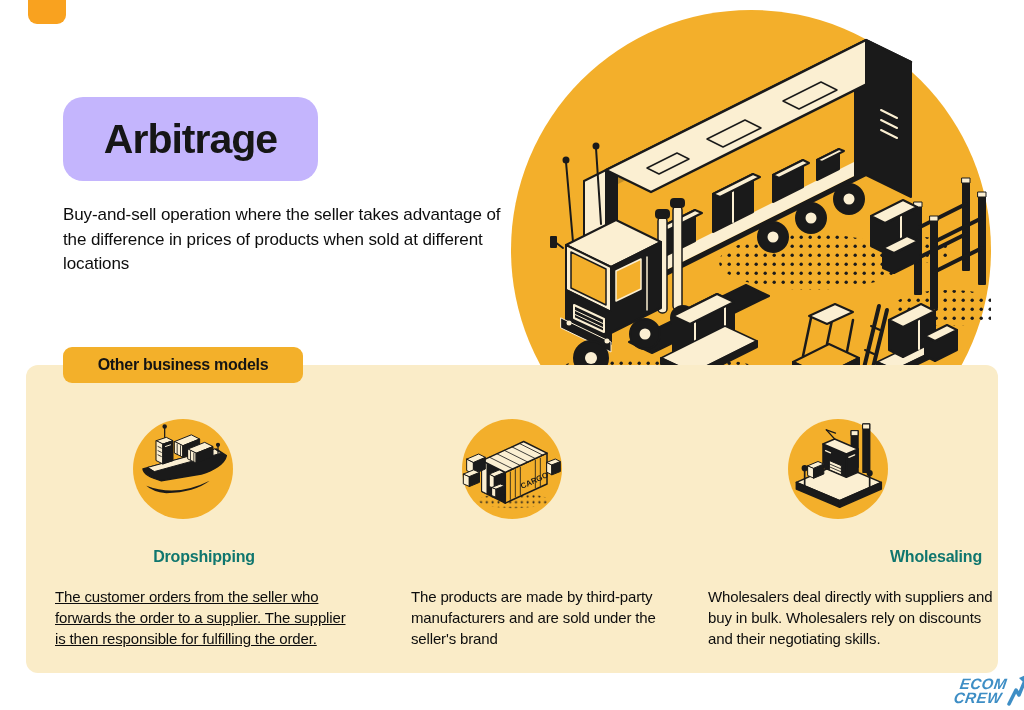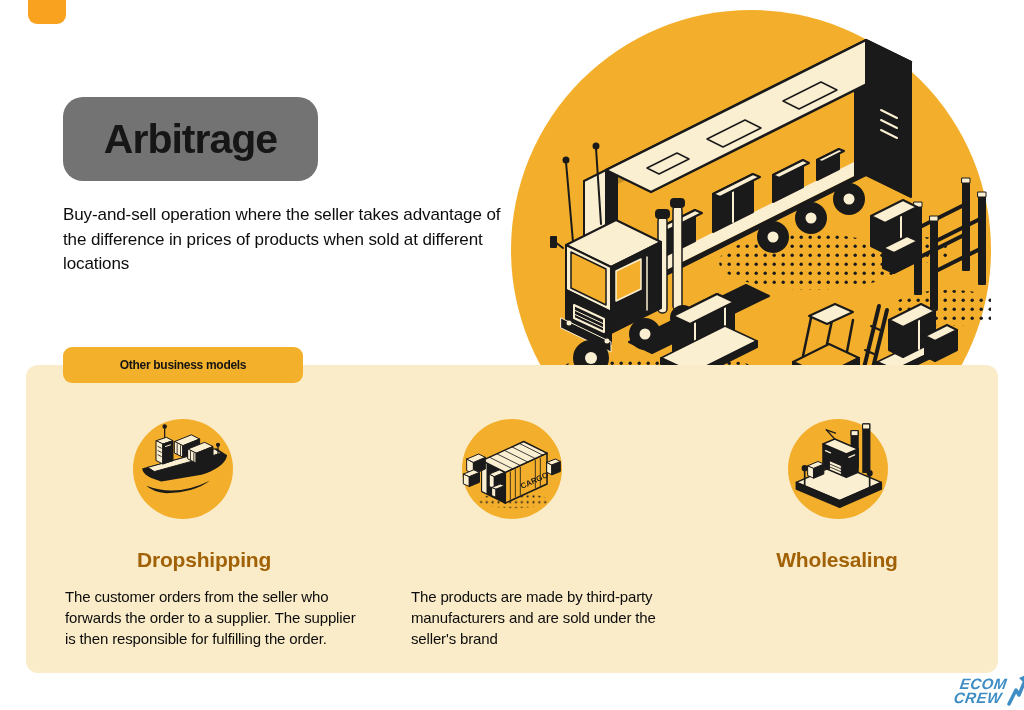--- a/index.html
+++ b/index.html
@@ -16,54 +16,54 @@
   }
 
   .hero-circle {
     left:511px; top:10px; width:480px; height:480px;
     background:#F3AF2B; border-radius:50%; z-index:0;
   }
   .hero-circle svg { position:absolute; left:0; top:0; }
 
   .title-box {
     left:63px; top:97px; width:255px; height:84px;
-    background:#737373; border-radius:20px; z-index:2;
+    background:#c4b5fd; border-radius:20px; z-index:2;
     display:flex; align-items:center; justify-content:center;
   }
   .title-box h1 {
     font-size:41px; font-weight:bold; letter-spacing:-1px; color:#161616;
   }
 
   .description {
     left:63px; top:203px; width:448px; z-index:2;
     font-size:17px; line-height:1.45; color:#0d0d0d; letter-spacing:-0.1px;
   }
 
   .models-panel {
     left:26px; top:365px; width:972px; height:308px;
     background:#FAECC8; border-radius:12px; z-index:1;
   }
 
   .models-badge {
     left:63px; top:347px; width:240px; height:36px;
     background:#F3B02A; border-radius:9px; z-index:3;
     display:flex; align-items:center; justify-content:center;
-    font-size:12px; font-weight:bold; color:#141414; letter-spacing:-0.3px;
+    font-size:16px; font-weight:bold; color:#141414; letter-spacing:-0.3px;
   }
 
   .icon-circle {
     width:100px; height:100px; border-radius:50%;
     background:#F3AF2B; z-index:2;
     display:flex; align-items:center; justify-content:center;
   }
   .icon-circle svg { display:block; }
 
   .model-heading {
-    z-index:2; font-size:21px; font-weight:bold; text-align:center;
-    color:#a16207; letter-spacing:-0.2px;
+    z-index:2; font-size:16px; font-weight:bold; text-align:center;
+    color:#0f766e; letter-spacing:-0.2px;
   }
   .model-body {
     z-index:2; font-size:15px; line-height:21px; color:#0d0d0d;
     letter-spacing:-0.15px;
   }
 
   .brand-logo {
     left:950px; top:674px; width:74px; height:34px; z-index:2;
     color:#3E8EC5; font-weight:bold; font-style:italic;
   }
@@ -332,25 +332,26 @@
         <polygon points="24,56 36,51 43,54 31,59" fill="#FBEFD2" stroke-width="1.2"></polygon>
         <line x1="20" y1="62" x2="20" y2="80" stroke-width="2"></line>
         <circle cx="20" cy="59" r="2.8" fill="#1a1a1a"></circle>
         <line x1="98" y1="68" x2="98" y2="85" stroke-width="2"></line>
         <circle cx="98" cy="65" r="2.8" fill="#1a1a1a"></circle>
       </g>
     </svg>
   </div>
 
   <div class="abs model-heading" style="left:28px; top:183px; width:300px;">Dropshipping</div>
-  <div class="abs model-body" style="left:39px; top:221px; width:304px;">The customer orders from the seller who forwards the order to a supplier. The supplier is then responsible for fulfilling the order.</div>
+  <div class="abs model-body" style="left:29px; top:221px; width:304px;text-decoration:underline;">The customer orders from the seller who forwards the order to a supplier. The supplier is then responsible for fulfilling the order.</div>
 
   <div class="abs model-body" style="left:362px; top:221px; width:272px;margin-left:23px;">The products are made by third-party manufacturers and are sold under the seller's brand</div>
 
-  <div class="abs model-heading" style="left:666px; top:183px; width:290px;">Wholesaling</div>
+  <div class="abs model-heading" style="left:666px; top:183px; width:290px;text-align:right;">Wholesaling</div>
+  <div class="abs model-body" style="left:682px; top:221px; width:286px;">Wholesalers deal directly with suppliers and buy in bulk. Wholesalers rely on discounts and their negotiating skills.</div>
 </div>
 
 <div class="abs models-badge">Other business models</div>
 
 <div class="abs brand-logo">
   <span class="l1">ECOM</span>
   <span class="l2">CREW</span>
   <svg width="20" height="32" viewBox="0 0 20 32">
     <polyline points="3,30 10,16 13,21 18,9" fill="none" stroke="#3E8EC5" stroke-width="3.5" stroke-linecap="round" stroke-linejoin="round"></polyline>
     <polygon points="13,4 20,1 19,10" fill="#3E8EC5"></polygon>

